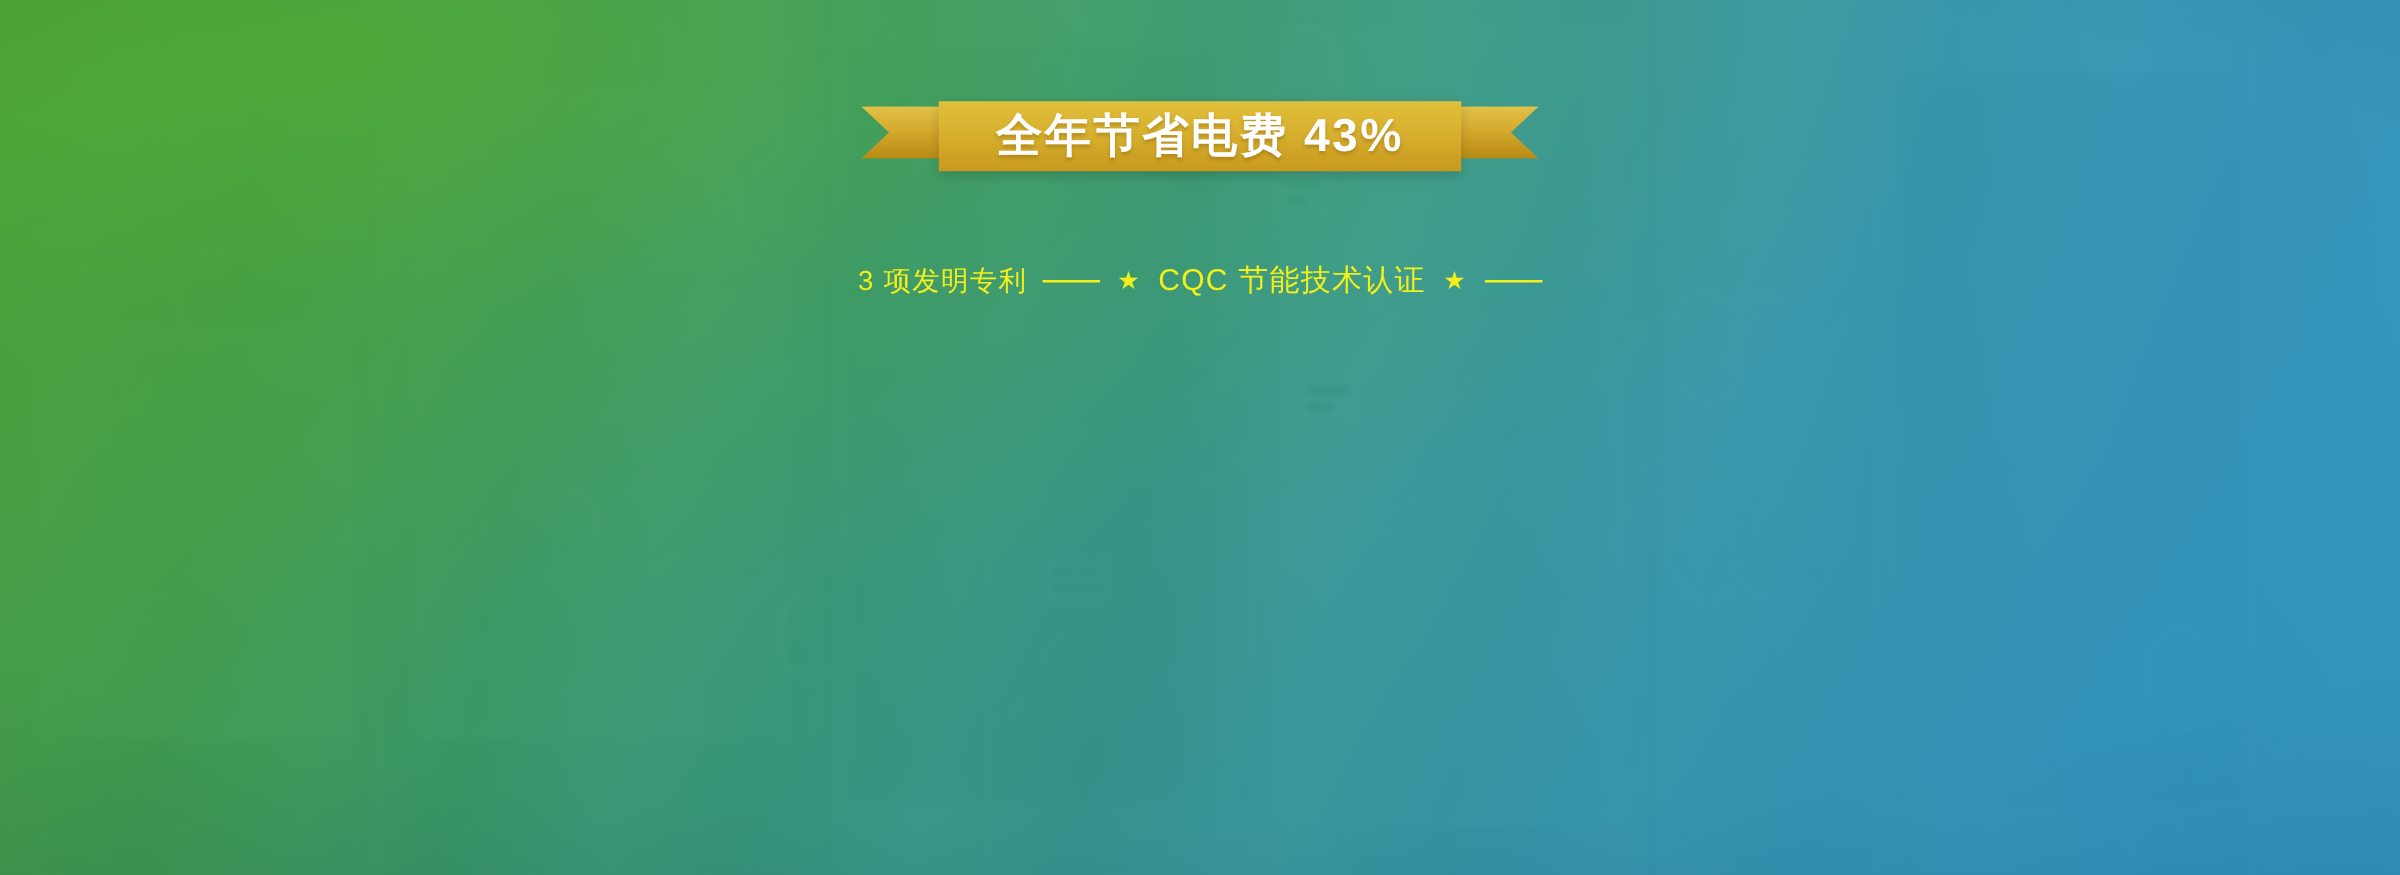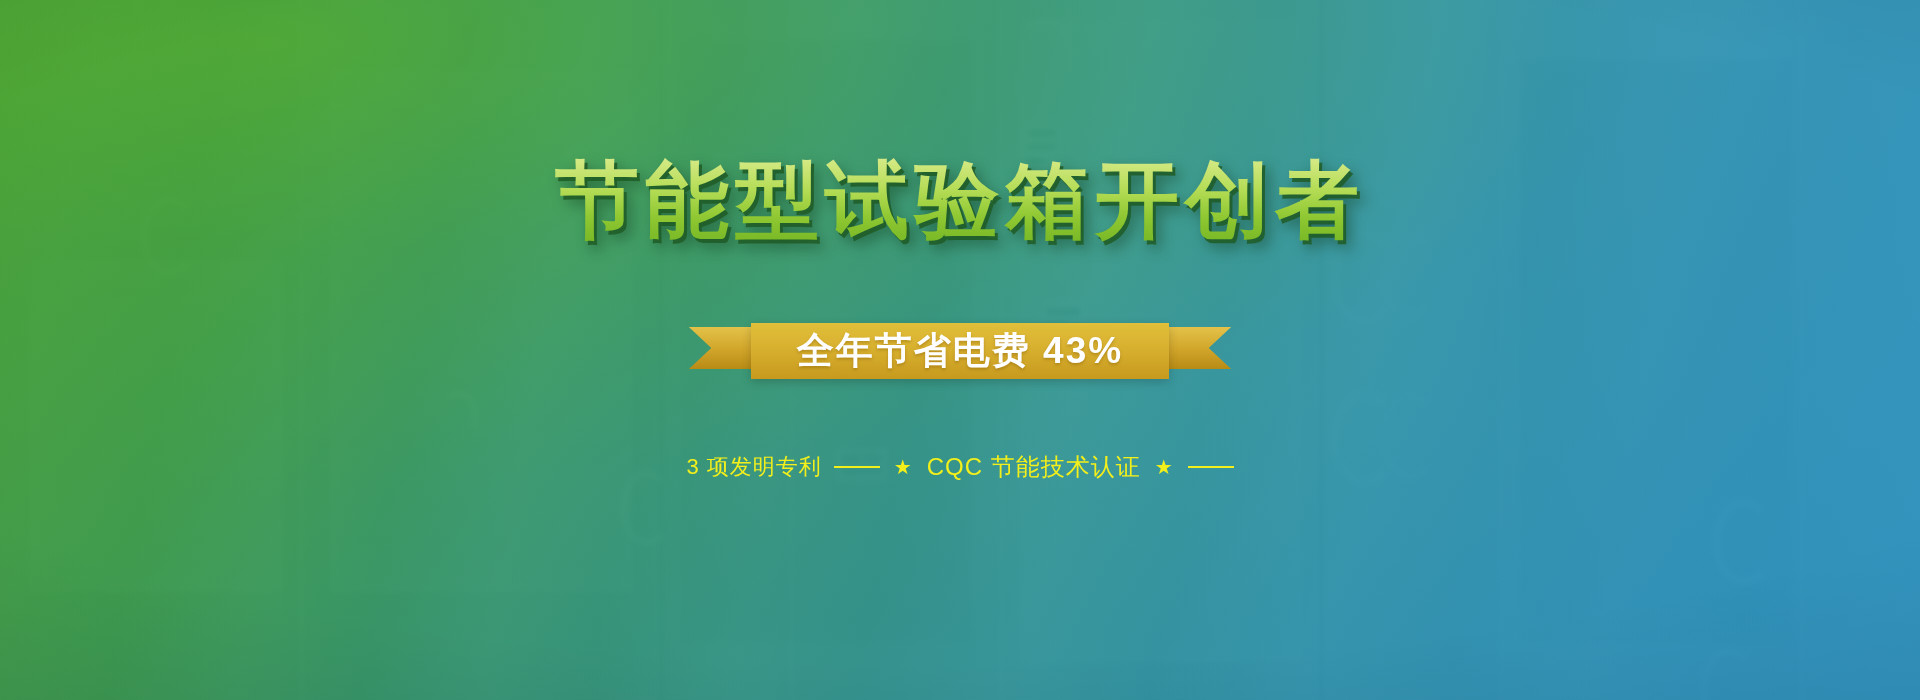--- a/index.html
+++ b/index.html
@@ -286,21 +286,20 @@
       <i style="left:6px;top:19px;width:40px;height:7px"></i>
     </div>
   </div>
 
   <div class="tint"></div>
   <div class="tint-2"></div>
   <div class="vignette"></div>
 
   <div class="content">
 
-    <div class="headline">节能型试验箱开创者</div>
 
     <div class="ribbon">
       <span class="ribbon-tail left"></span>
       <span class="ribbon-tail right"></span>
       <div class="ribbon-body">
         <span class="ribbon-text">全年节省电费 43%</span>
       </div>
     </div>
 
     <div class="credentials">

